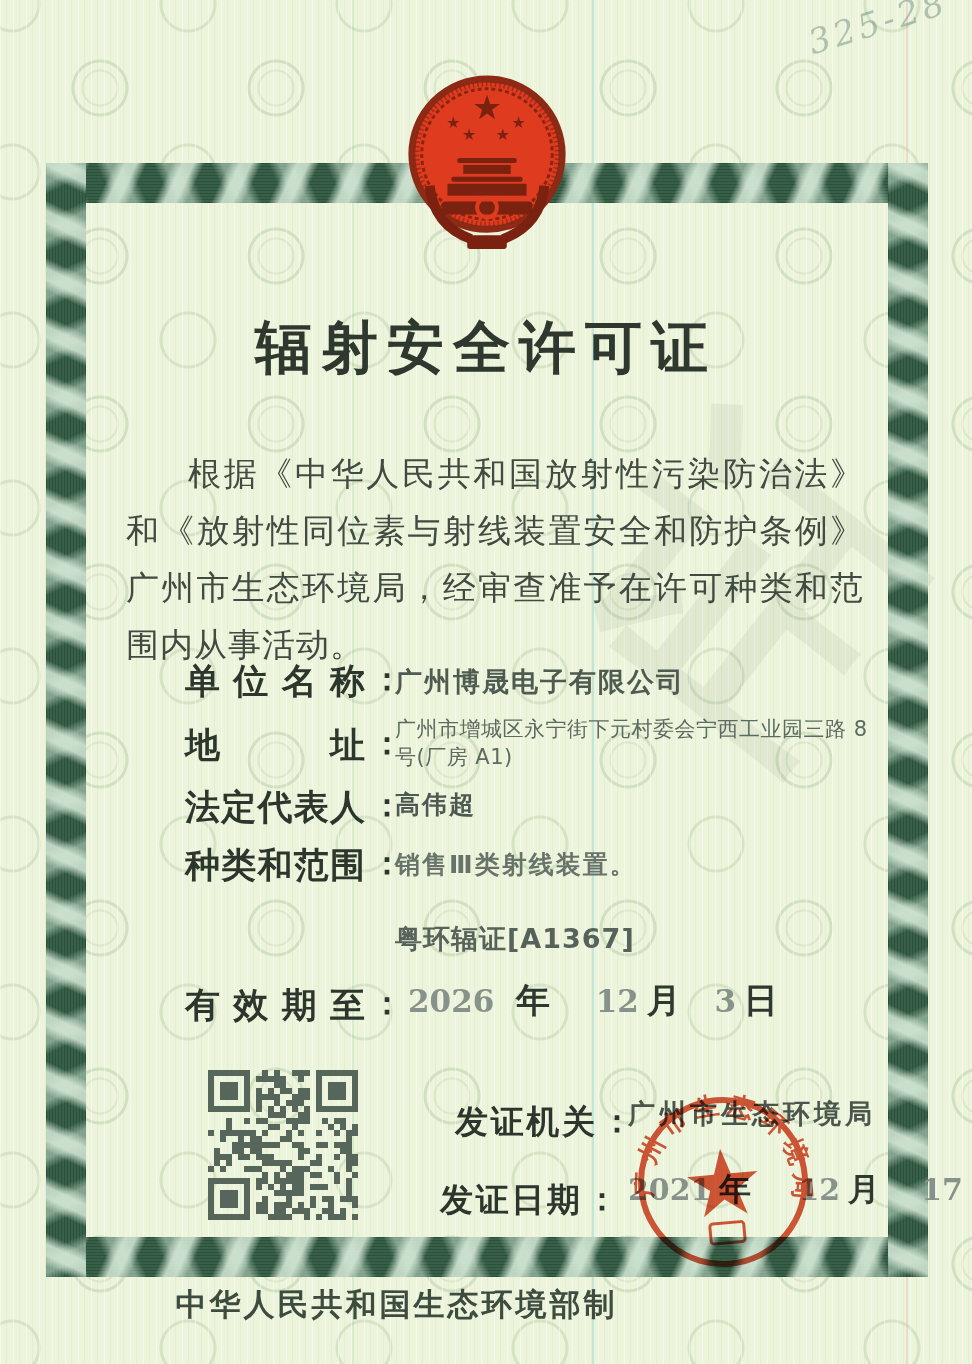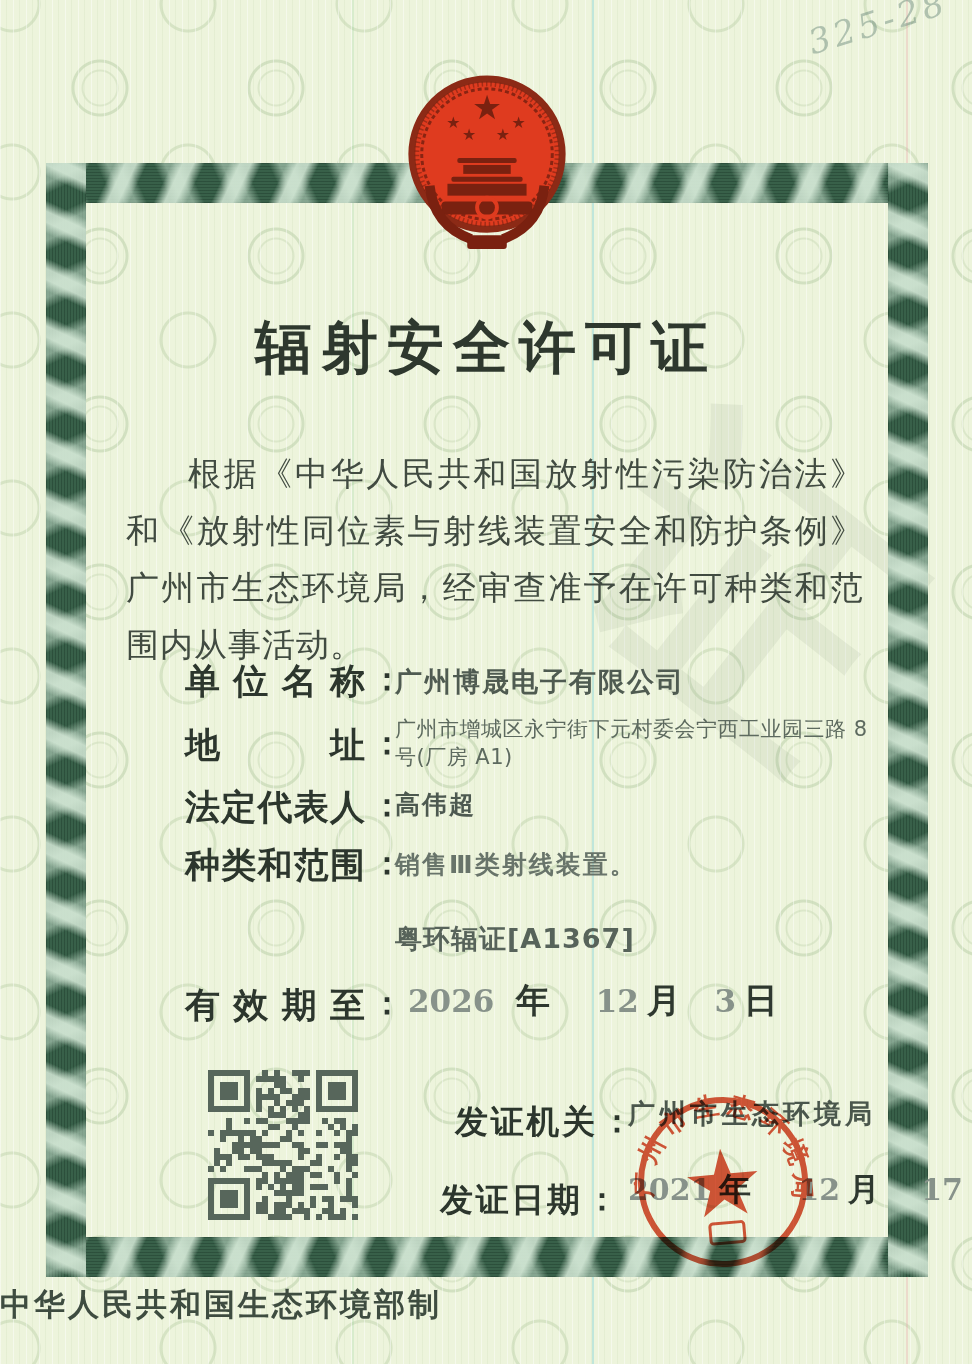--- a/index.html
+++ b/index.html
@@ -102,21 +102,21 @@
     position:absolute;left:208px;top:1070px;z-index:3;
     display:grid;grid-template-columns:repeat(25,6px);grid-template-rows:repeat(25,6px);
   }
   .qr .m{background:#57665b;}
 
   .seal{position:absolute;left:634px;top:1093px;width:178px;height:178px;z-index:5;
     transform:rotate(-5deg);opacity:0.92;mix-blend-mode:multiply;}
 
   .footer{
     position:absolute;left:0;top:1284px;width:793px;z-index:3;margin:0;
-    font-family:"DejaVu Sans","Liberation Sans",sans-serif;
+    text-align:center;font-family:"DejaVu Sans","Liberation Sans",sans-serif;
     font-size:31px;font-weight:bold;color:#3e4c40;letter-spacing:3px;
   }
 </style>
 </head>
 <body>
 
 <div class="page">
 
   <div class="streak cyan"></div>
   <div class="streak pink"></div>

